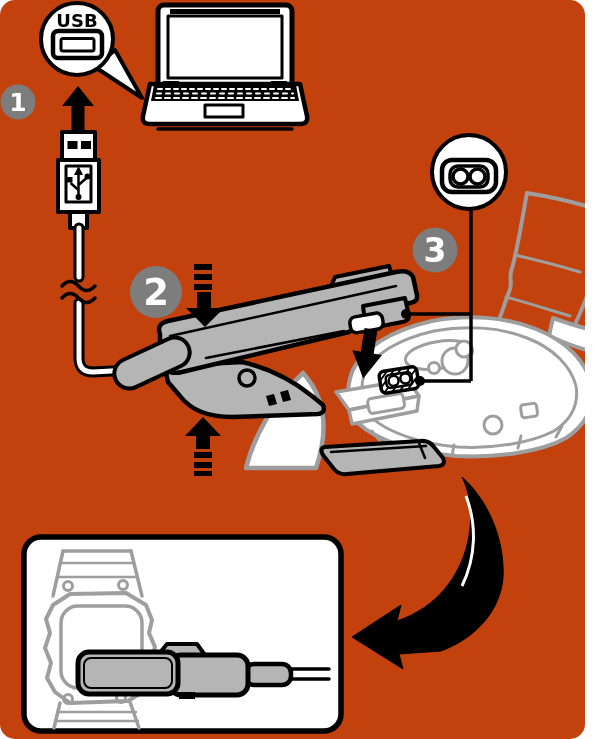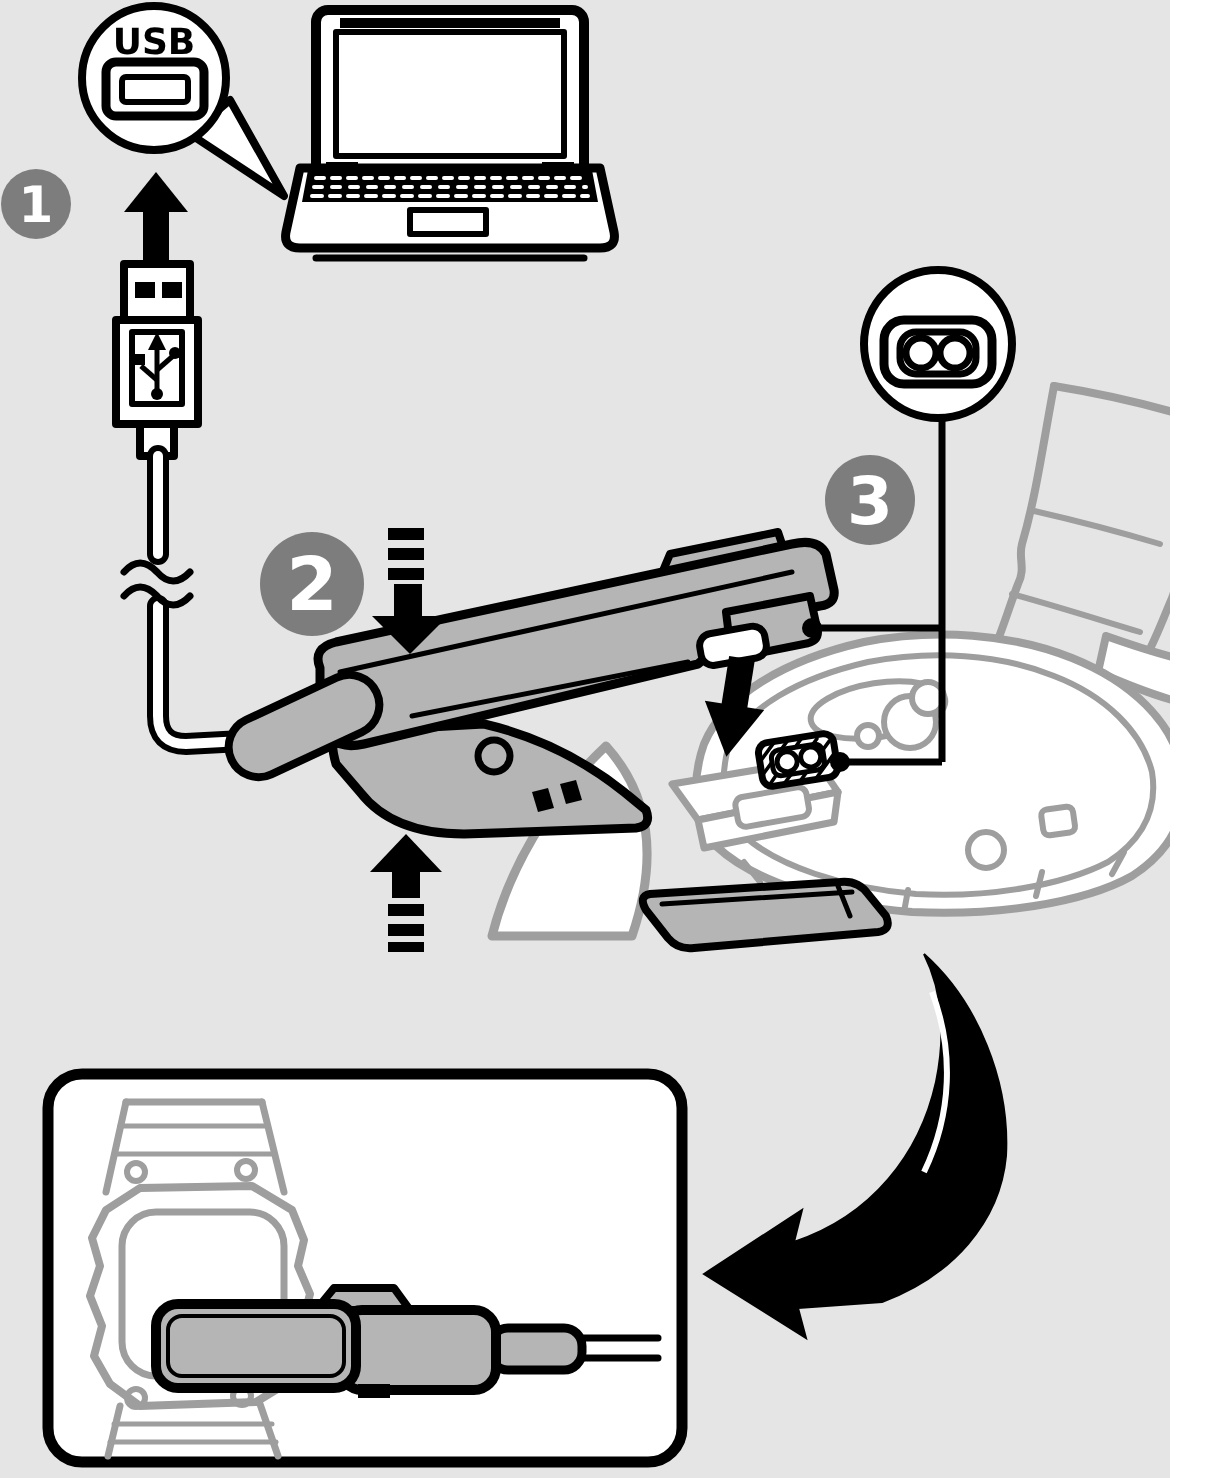--- a/index.html
+++ b/index.html
@@ -1,16 +1,16 @@
 <!DOCTYPE html>
 <html><head>
 <meta charset="utf-8">
 <style>
   html,body{margin:0;padding:0;background:#fff;}
-  .canvas{position:relative;width:585px;height:739px;background:#e5e5e5;overflow:hidden;}
+  .canvas{position:relative;width:585px;height:739px;background:#c2410c;overflow:hidden;border-radius:15px;}
   svg{display:block;}
   svg text{font-family:"DejaVu Sans","Liberation Sans",sans-serif;font-weight:bold;}
   .badge-num{fill:#ffffff;text-anchor:middle;}
   .usb-label{fill:#000000;text-anchor:middle;}
 </style>
 </head>
 <body>
 
 <div class="canvas">
 <svg width="610" height="739" viewBox="0 0 610 739">

